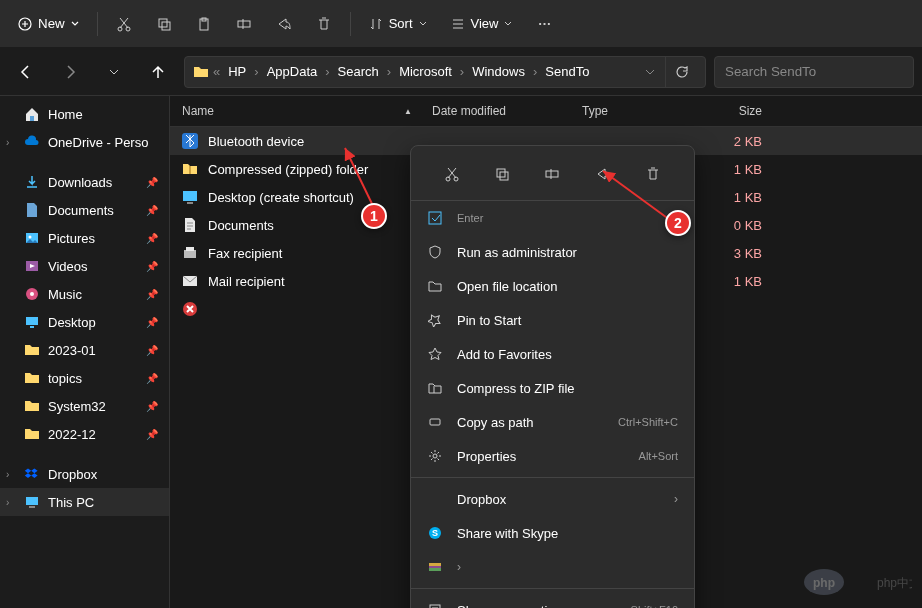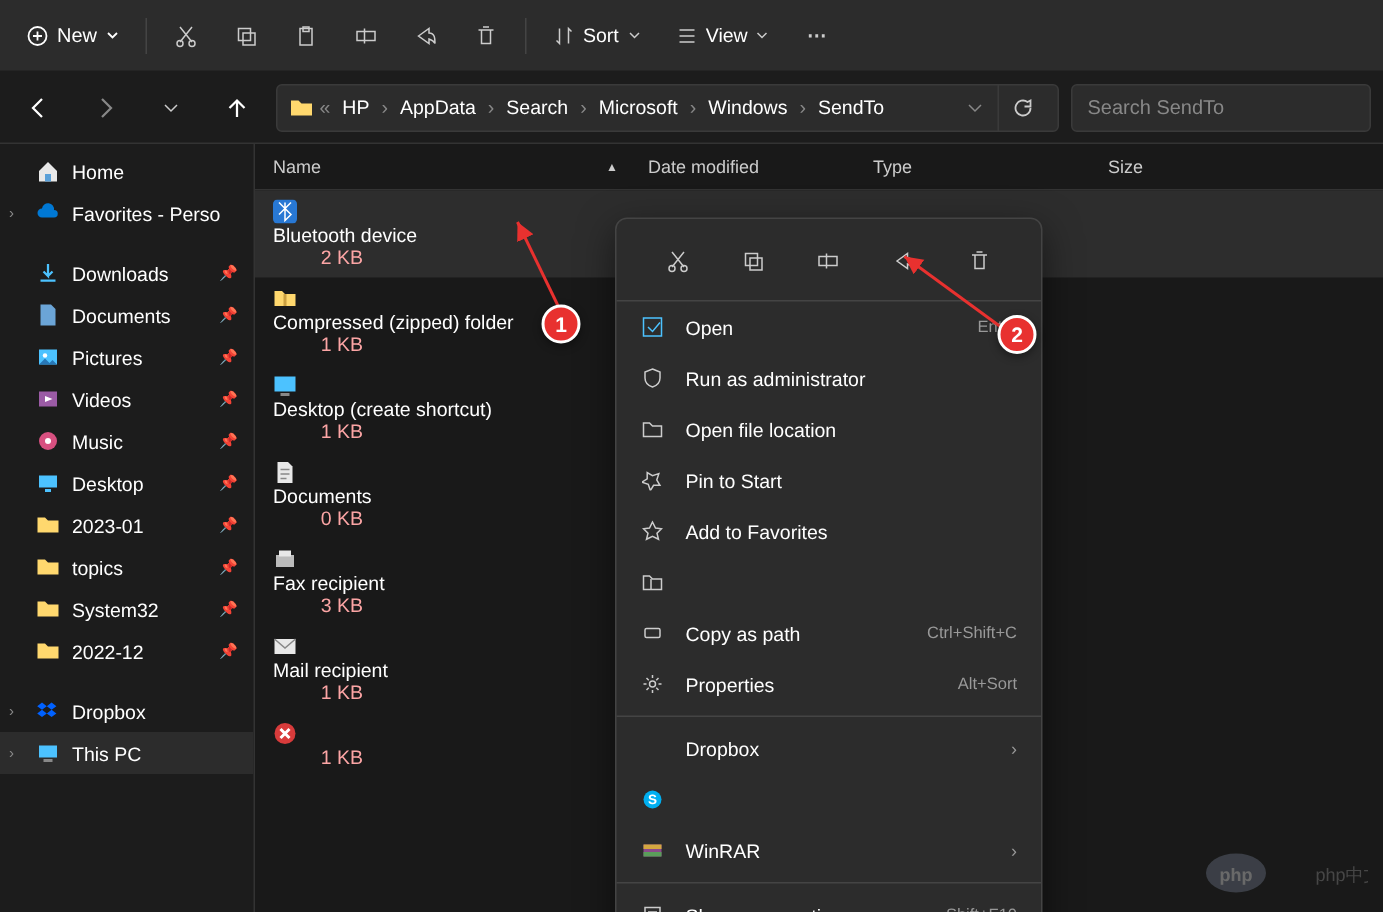--- a/index.html
+++ b/index.html
@@ -25,21 +25,21 @@
 .sb-pin { margin-left: auto; color: #888; font-size: 10px; }
 .sb-group-gap { height: 12px; }
 .content { flex: 1; background: #191919; overflow: hidden; }
 .columns { display: flex; padding: 8px 12px; border-bottom: 1px solid #333; color: #ccc; font-size: 12px; }
 .col-name { width: 250px; display: flex; align-items: center; gap: 8px; }
 .col-date { width: 150px; }
 .col-type { width: 120px; }
 .col-size { width: 60px; text-align: right; }
 .sort-ind { font-size: 8px; margin-left: auto; margin-right: 20px; }
 .file-list { }
-.file-row { display: flex; padding: 6px 12px; cursor: pointer; flex-direction: column; }
+.file-row { display: flex; align-items: center; padding: 6px 12px; cursor: pointer; }
 .file-row.selected { background: #2d2d2d; }
 .file-icon { width: 16px; height: 16px; margin-right: 10px; flex-shrink: 0; }
 .file-name { width: 224px; }
 .file-date { width: 150px; color: #ccc; }
 .file-type { width: 120px; color: #ccc; }
 .file-size { width: 60px; text-align: right; color: #fca5a5; }
 .context-menu { position: absolute; left: 410px; top: 145px; width: 285px; background: #2c2c2c; border: 1px solid #444; border-radius: 8px; box-shadow: 0 8px 24px rgba(0,0,0,0.5); padding: 6px 0; z-index: 100; }
 .cm-icons { display: flex; justify-content: space-around; padding: 6px 16px 10px; border-bottom: 1px solid #444; }
 .cm-icon-btn { width: 32px; height: 32px; display: flex; align-items: center; justify-content: center; cursor: pointer; border-radius: 4px; color: #ccc; }
 .cm-item { display: flex; align-items: center; gap: 14px; padding: 9px 16px; cursor: pointer; }
@@ -191,21 +191,21 @@
           <path d="M2 8l6-6 6 6v7H2z" fill="#e8e8e8"></path>
           <path d="M6 15v-5h4v5" fill="#5aa0d8"></path>
         </svg>
       <span>Home</span>
     </div>
     <div class="sb-item top">
       <span class="sb-chevron">›</span>
       <svg class="sb-icon" viewBox="0 0 16 16">
           <path d="M4 11a3 3 0 010-6 4 4 0 018 1 2.5 2.5 0 010 5z" fill="#0078d4"></path>
         </svg>
-      <span>Favorites - Perso</span>
+      <span>OneDrive - Perso</span>
     </div>
     <div class="sb-group-gap"></div>
     <div class="sb-item">
         <svg class="sb-icon" viewBox="0 0 16 16">
           <path d="M8 2v8l-3-3m3 3l3-3M3 13h10" stroke="#4cc2ff" fill="none" stroke-width="1.5"></path>
         </svg>
         <span>Downloads</span>
         <span class="sb-pin">📌</span>
       </div>
     <div class="sb-item">
@@ -410,21 +410,20 @@
         </svg>
       </div>
   </div>
   <div class="cm-item">
       <span class="cm-item-icon">
         <svg width="14" height="14" viewBox="0 0 14 14">
           <rect x="1" y="1" width="12" height="12" fill="none" stroke="#4cc2ff"></rect>
           <path d="M4 7l3 3 5-6" stroke="#4cc2ff" fill="none"></path>
         </svg>
       </span>
-      <span class="cm-item-label">Open</span>
       <span class="cm-item-accel">Enter</span>
     </div>
   <div class="cm-item">
       <span class="cm-item-icon">
         <svg width="14" height="14" viewBox="0 0 14 14">
           <path d="M7 1l5 2v4c0 3-2 5-5 6-3-1-5-3-5-6V3z" fill="none" stroke="#ccc"></path>
         </svg>
       </span>
       <span class="cm-item-label">Run as administrator</span>
     </div>
@@ -452,20 +451,21 @@
       </span>
       <span class="cm-item-label">Add to Favorites</span>
     </div>
   <div class="cm-item">
       <span class="cm-item-icon">
         <svg width="14" height="14" viewBox="0 0 14 14">
           <path d="M1 3h4l2 2h6v7H1z" fill="none" stroke="#ccc"></path>
           <path d="M6 5v7" stroke="#ccc"></path>
         </svg>
       </span>
+      <span class="cm-item-label">Compress to ZIP file</span>
     </div>
   <div class="cm-item">
       <span class="cm-item-icon">
         <svg width="14" height="14" viewBox="0 0 14 14">
           <rect x="2" y="4" width="10" height="6" rx="1" fill="none" stroke="#ccc"></rect>
         </svg>
       </span>
       <span class="cm-item-label">Copy as path</span>
       <span class="cm-item-accel">Ctrl+Shift+C</span>
     </div>
@@ -485,30 +485,30 @@
       <span class="cm-item-label">Dropbox</span>
       <span class="cm-item-arrow">›</span>
     </div>
   <div class="cm-item">
       <span class="cm-item-icon">
         <svg width="14" height="14" viewBox="0 0 14 14">
           <circle cx="7" cy="7" r="6" fill="#00aff0"></circle>
           <text x="7" y="10" text-anchor="middle" fill="#fff" font-size="9" font-weight="bold">S</text>
         </svg>
       </span>
+      <span class="cm-item-label">Share with Skype</span>
     </div>
   <div class="cm-item">
       <span class="cm-item-icon">
         <svg width="14" height="14" viewBox="0 0 14 14">
           <rect x="1" y="3" width="12" height="8" fill="#8b4a8b"></rect>
           <rect x="1" y="3" width="12" height="3" fill="#d4a840"></rect>
           <rect x="1" y="8" width="12" height="3" fill="#5a9e5a"></rect>
         </svg>
       </span>
-      <span class="cm-item-label">WinRAR</span>
       <span class="cm-item-arrow">›</span>
     </div>
   <div class="cm-sep"></div>
   <div class="cm-item">
       <span class="cm-item-icon">
         <svg width="14" height="14" viewBox="0 0 14 14">
           <rect x="2" y="2" width="10" height="10" fill="none" stroke="#ccc"></rect>
           <path d="M4 5h6M4 7h6M4 9h6" stroke="#ccc"></path>
         </svg>
       </span>

